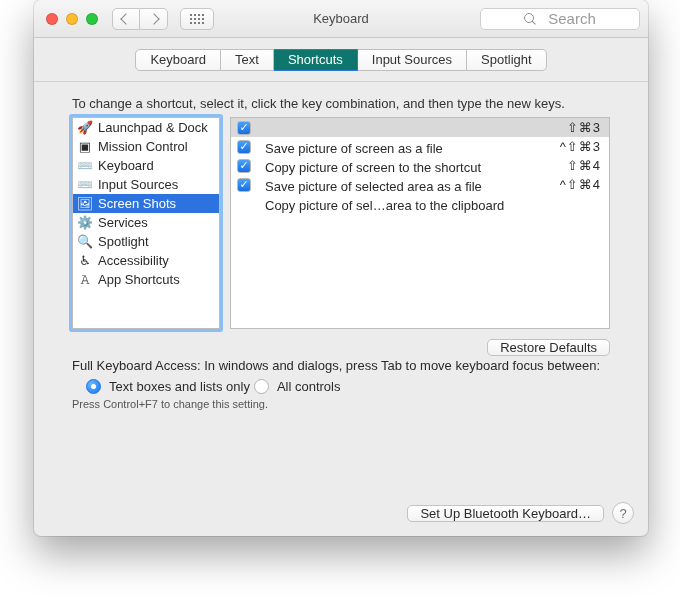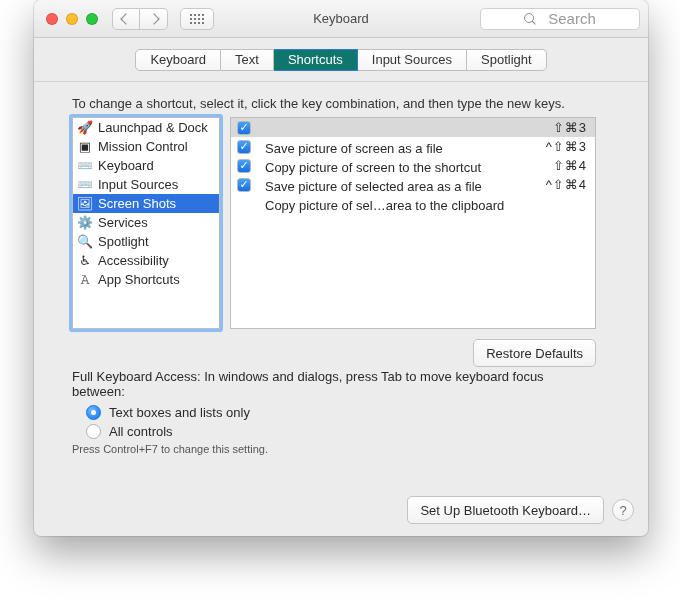--- a/index.html
+++ b/index.html
@@ -66,21 +66,21 @@
   .tab {
     padding:0 14px; height:22px; line-height:20px;
     font-size:13px; background:linear-gradient(#ffffff,#f5f5f5);
     border:1px solid #bfbfbf; border-left:none;
     color:#333;
   }
   .tab:first-child{ border-left:1px solid #bfbfbf; border-radius:5px 0 0 5px; }
   .tab:last-child{ border-radius:0 5px 5px 0; }
   .tab.active { background:#0f766e; color:#fff; border-color:#2f78d6; }
 
-  .content { padding: 14px 52px 10px 38px; }
+  .content { padding: 14px 38px 10px 38px; }
   .intro { font-size:13px; color:#333; margin-bottom:6px; }
 
   .panes { display:flex; height:212px; gap:10px; }
   .leftpane {
     width:148px; height:100%;
     background:#fff; border:1px solid #bdbdbd;
     box-shadow: 0 0 0 3px #8cbef4;
     border-radius:1px;
     overflow:hidden;
     font-size:13px;
@@ -98,28 +98,28 @@
   .scrow.sel { background:#d9d9d9; }
   .cb { width:14px; height:14px; border:1px solid #b8b8b8; border-radius:3px;
         background:linear-gradient(#4aa1fb,#166fe2);
         display:flex; align-items:center; justify-content:center; color:#fff; font-size:11px; line-height:1;
         margin-right:14px; flex-shrink:0; }
   .scrow .label { flex:1; white-space:nowrap; overflow:hidden; text-overflow:ellipsis;margin-top:42px; }
   .scrow .keys { font-size:13px; letter-spacing:1px; margin-left:8px; }
 
   .restore-row { display:flex; justify-content:flex-end; margin-top:10px; }
   .osxbtn {
-    height:28px; padding:0 12px; font-size:13px;
+    height:17px; padding:0 12px; font-size:13px;
     background:linear-gradient(#ffffff,#f2f2f2);
     border:1px solid #c3c3c3; border-radius:5px;
     display:inline-flex; align-items:center; gap:4px;
   }
 
   .kbaccess { margin-top:2px; font-size:13px; }
-  .radios { margin-top:6px; margin-left:14px; display:flex; flex-direction:column; gap:4px; }
+  .radios { margin-top:6px; margin-left:14px; display:flex; flex-direction:row; gap:4px; }
   .radio { display:flex; align-items:center; gap:8px; }
   .rbox { width:15px; height:15px; border-radius:50%; border:1px solid #b3b3b3; background:#fff; display:flex; align-items:center; justify-content:center; }
   .rbox.on { background:radial-gradient(circle at 35% 30%, #6cb5ff, #1276ef); border-color:#1276ef; }
   .rbox.on::after{ content:""; width:5px; height:5px; background:#fff; border-radius:50%; }
   .hint { font-size:11px; color:#555; margin-top:4px; }
 
   .footer { position:absolute; bottom:12px; right:14px; display:flex; gap:8px; align-items:center; }
   .helpbtn { width:22px; height:22px; border-radius:50%; border:1px solid #c3c3c3;
     background:linear-gradient(#ffffff,#f1f1f1); display:flex; align-items:center; justify-content:center;
     color:#6f6f6f; font-size:13px; }

